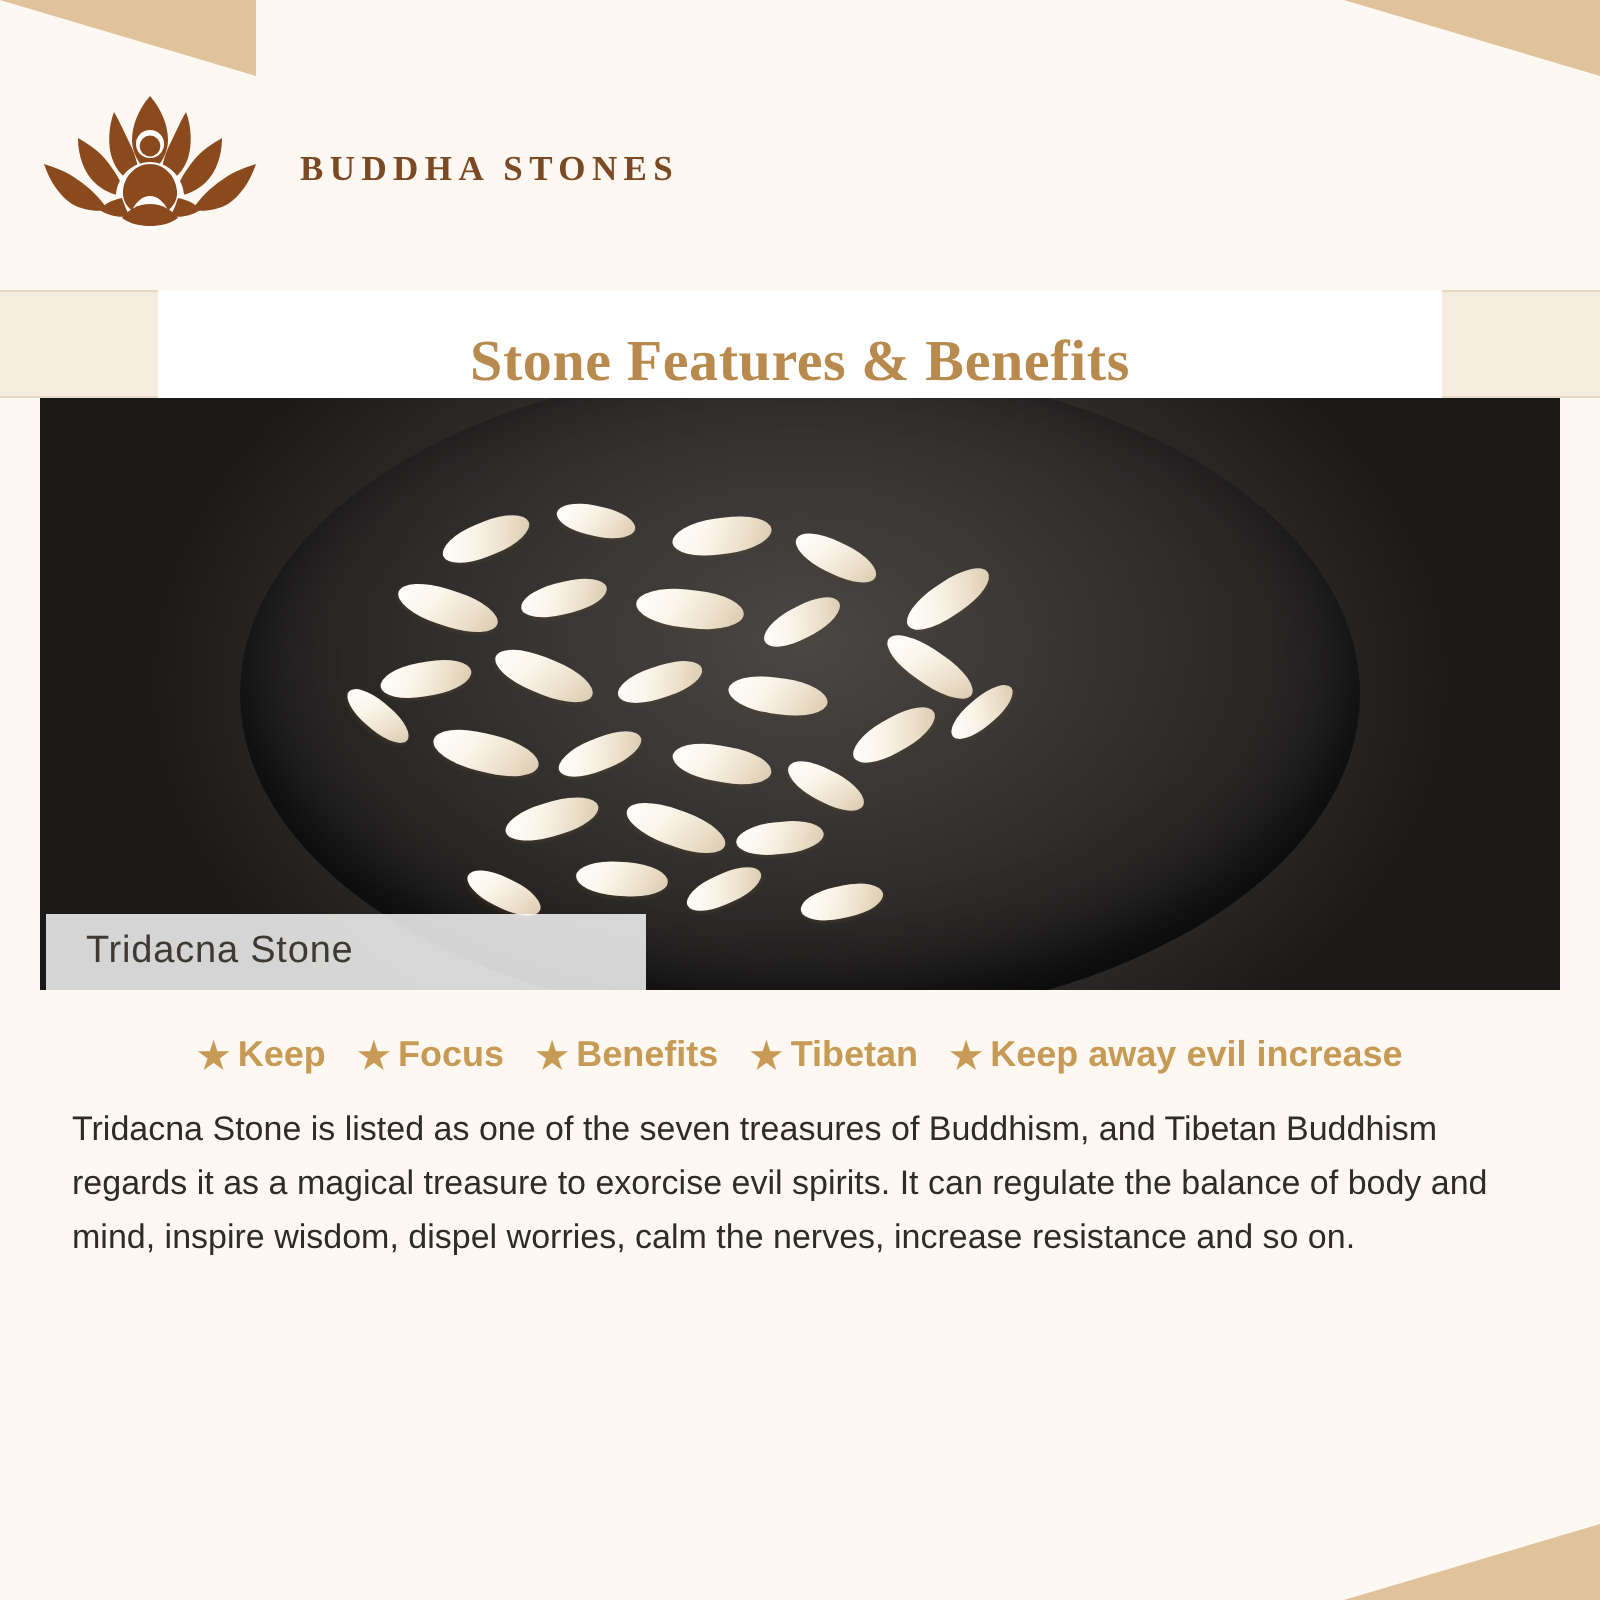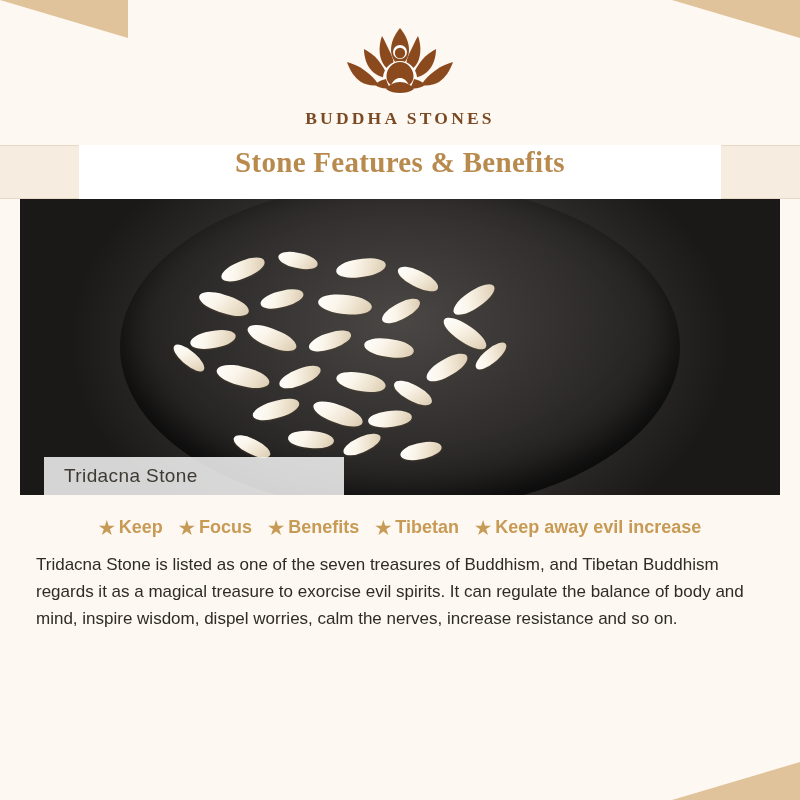--- a/index.html
+++ b/index.html
@@ -47,21 +47,21 @@
     bottom: 0; right: 0;
     border-width: 0 0 38px 128px;
     border-color: transparent transparent #e0c39a transparent;
   }
 
   
   .header {
     position: relative;
     height: 145px;
     display: flex;
-    flex-direction: column;
+    flex-direction: row;
     align-items: center;
     justify-content: flex-start;
     padding-top: 22px;
     box-sizing: border-box;
   }
   .logo-mark {
     width: 150px;
     height: 84px;
     display: block;
   }
@@ -89,21 +89,21 @@
     position: absolute;
     top: 0; left: 0; right: 0; bottom: 0;
     background: #f6ece0;
   }
   .title-inner {
     position: relative;
     background: #ffffff;
     width: 640px;
     height: 100%;
     display: flex;
-    align-items: flex-start;
+    align-items: flex-end;
     justify-content: center;
     box-shadow: 0 0 0 1px #ffffff;
   }
   .title-text {
     font-family: "Liberation Serif", serif;
     font-weight: bold;
     font-size: 29px;
     color: #b88a4e;
     letter-spacing: 0.3px;
   }
@@ -149,21 +149,21 @@
   .shell {
     position: absolute;
     border-radius: 45% 45% 45% 45% / 50% 50% 50% 50%;
     background: linear-gradient(115deg, #ffffff 0%, #fbf6ec 35%, #ece0cb 70%, #d8c9ae 100%);
     box-shadow: 0 1px 2px rgba(90,70,45,.45);
   }
 
   
   .stone-label {
     position: absolute;
-    left: 24px;
+    left: 3px;
     bottom: 0;
     height: 38px;
     min-width: 300px;
     background: rgba(255,255,255,0.82);
     display: flex;
     align-items: center;
     padding-left: 20px;
     box-sizing: border-box;
   }
   .stone-label-text {

